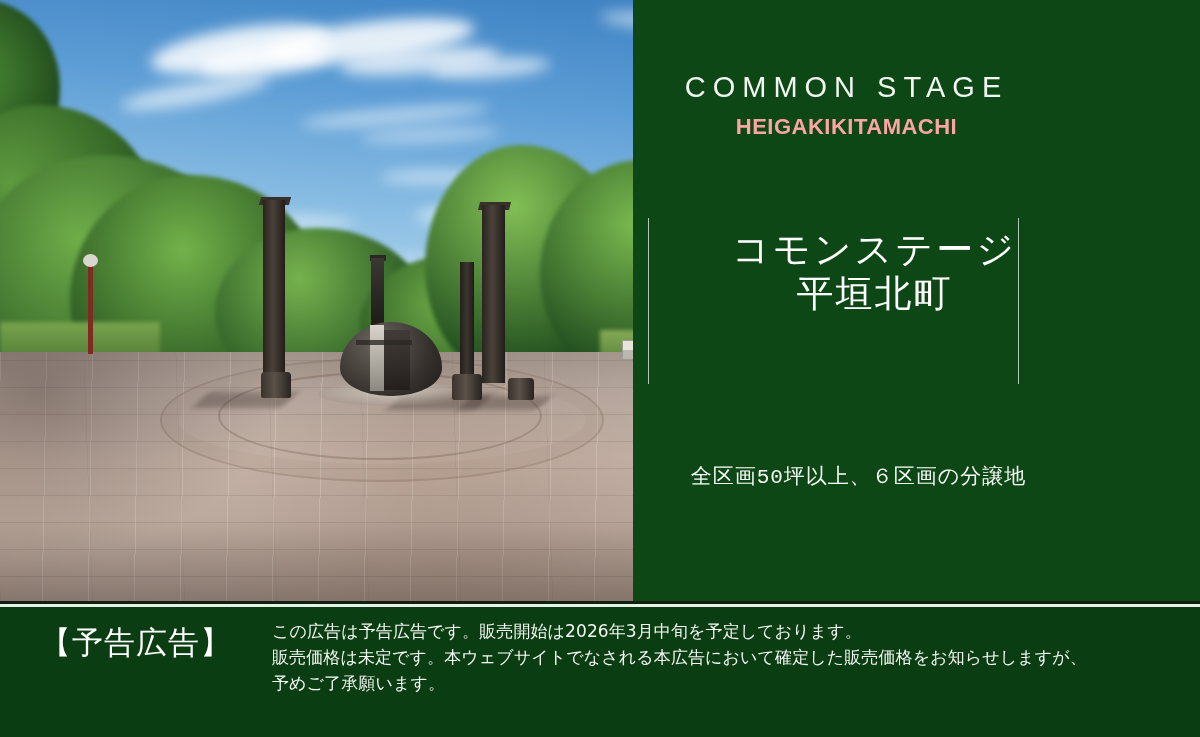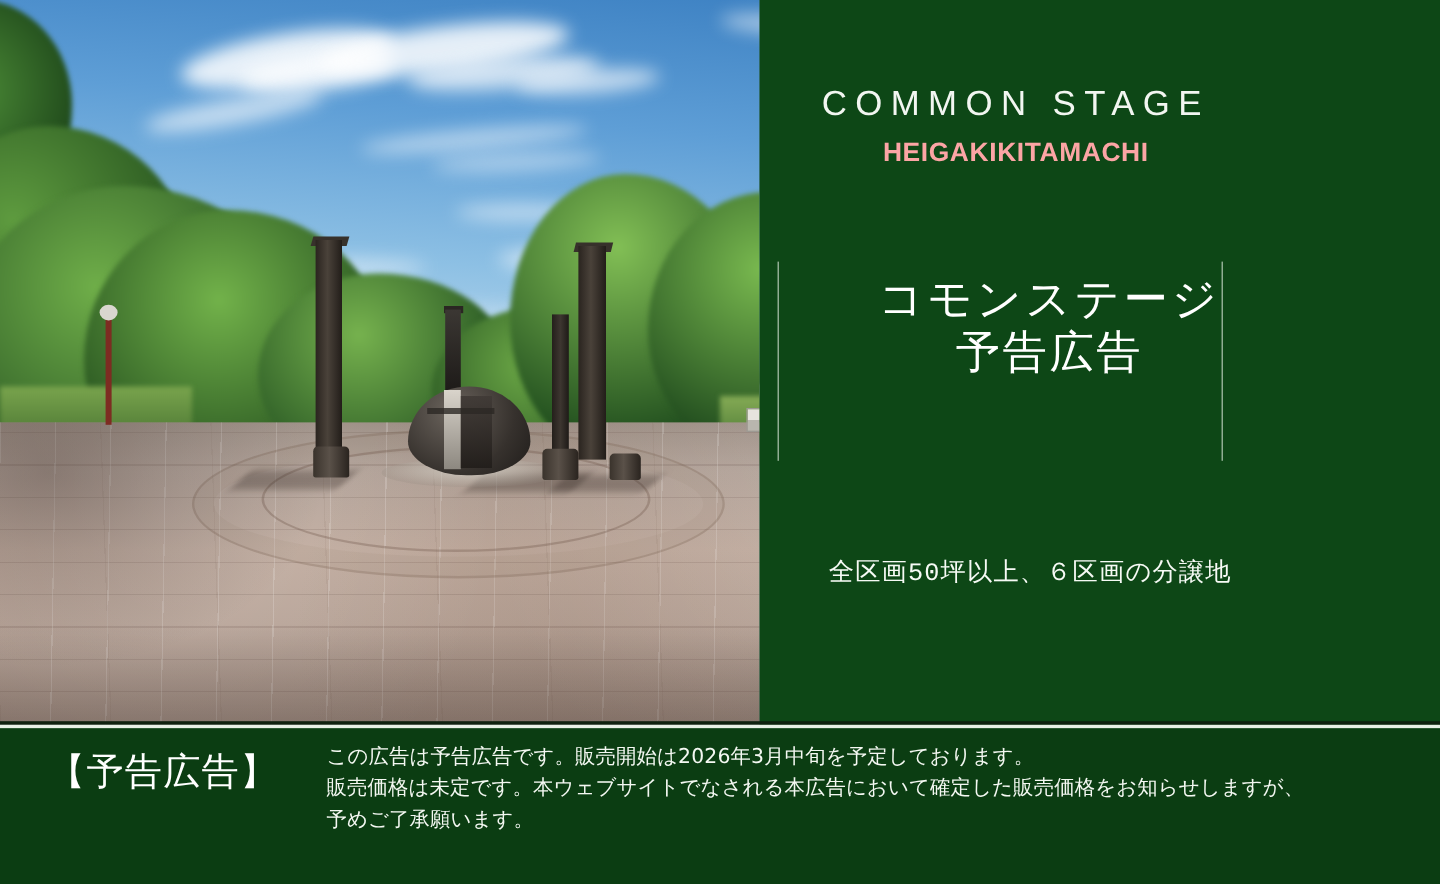--- a/index.html
+++ b/index.html
@@ -348,21 +348,21 @@
       <div class="brand">
         <div class="brand-en">COMMON STAGE</div>
         <div class="brand-sub">HEIGAKIKITAMACHI</div>
       </div>
 
       <div class="rule rule-l"></div>
       <div class="rule rule-r"></div>
 
       <div class="title-block">
         <div class="title-jp1">コモンステージ</div>
-        <div class="title-jp2">予告広告</div>
+        <div class="title-jp2">平垣北町</div>
       </div>
 
       <div class="lots">全区画50坪以上、６区画の分譲地</div>
     </div>
   </div>
 
   <div class="sep-dark"></div>
   <div class="sep-light"></div>
 
   <div class="band">

